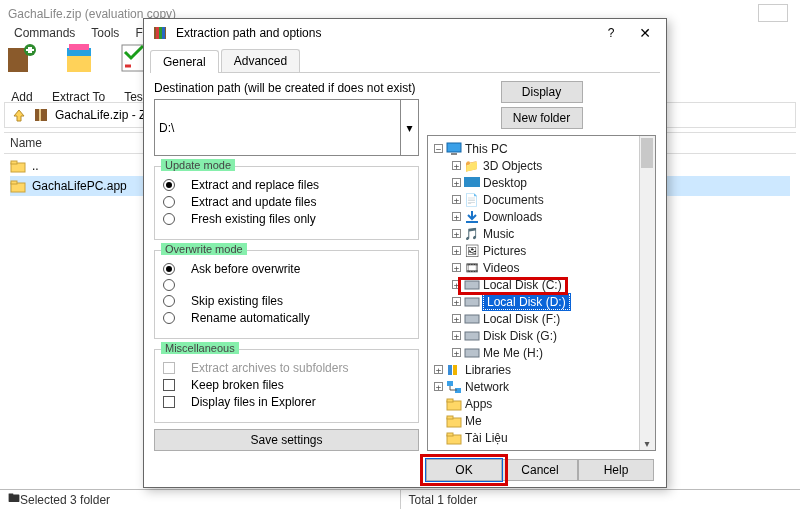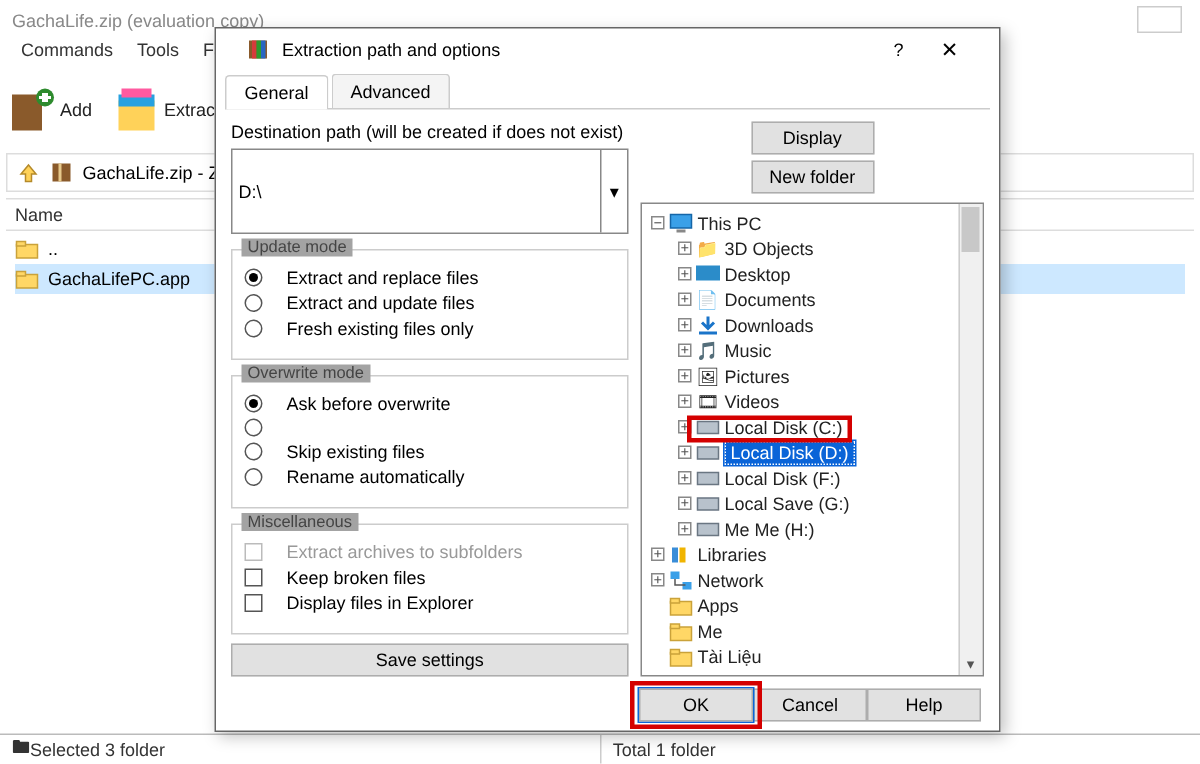--- a/index.html
+++ b/index.html
@@ -1,51 +1,51 @@
 <!DOCTYPE html>
 <html><head>
 <meta charset="utf-8">
 <style>
   * { box-sizing: border-box; margin: 0; padding: 0; font-family: "Segoe UI", Tahoma, sans-serif; font-size: 12px; }
   body { background: #fff; width: 800px; height: 509px; position: relative; overflow: hidden; }
   .bg-titlebar { position: absolute; left: 4px; top: 4px; right: 4px; height: 20px; color: #888; background: #fff; display: flex; align-items: center; padding-left: 4px; }
   .bg-titlebar .win-btn { position:absolute; right:8px; top:0; width:30px; height:18px; border:1px solid #ccc; }
   .bg-menubar { position: absolute; left: 4px; top: 22px; right: 4px; height: 22px; background: #fff; display: flex; align-items: center; gap: 16px; padding-left: 10px; color: #333; }
   .bg-toolbar { position: absolute; left: 4px; top: 44px; right: 4px; height: 58px; background: #fff; display: flex; align-items: center; gap: 14px; padding-left: 2px; }
-  .bg-btn { display:flex; align-items: center; font-size: 11px; gap:2px; color:#222; }
+  .bg-btn { display:flex; flex-direction: column; align-items: center; font-size: 11px; gap:16px; color:#222; }
   .ico32 { width: 32px; height: 32px; display:flex; align-items:center; justify-content:center; }
   .bg-breadcrumb { position: absolute; left: 4px; top: 102px; right: 4px; height: 26px; background: #fff; border:1px solid #ddd; display:flex; align-items:center; padding-left:6px; gap:6px;}
   .bg-filelist { position: absolute; left: 4px; top: 132px; right: 4px; bottom: 20px; background: #fff; }
   .bg-colhdr { height: 22px; border-top:1px solid #ddd; border-bottom:1px solid #ddd; display:flex; align-items:center; padding-left:6px; color:#333; }
   .bg-rows { padding: 2px 6px; }
   .bg-row { display:flex; align-items:center; gap:6px; height:20px; }
   .bg-row.sel { background: #cde8ff; }
   .statusbar { position:absolute; left:0; right:0; bottom:0; height:20px; display:flex; border-top:1px solid #bbb; align-items:center; font-size:11px; color:#333; }
   .statusbar .cell { flex:1; padding-left:8px; border-right:1px solid #ccc; height:20px; display:flex; align-items:center; }
 
   
   .dialog { position:absolute; left:143px; top:18px; width:524px; height:470px; background:#fff; border:1px solid #666; box-shadow: 3px 3px 10px rgba(0,0,0,.25);}
-  .dlg-title { height:28px; display:flex; align-items:center; padding:0 20px; gap:8px; }
+  .dlg-title { height:28px; display:flex; align-items:center; padding:0 8px; gap:8px; }
   .dlg-title .title-text { flex:1; font-size:12px; }
   .dlg-title .sys-btn { width:26px; height:20px; display:flex; align-items:center; justify-content:center; font-family: sans-serif; }
   .dlg-title .close { font-size:14px; }
   .tabs { display:flex; border-bottom:1px solid #ccc; margin:2px 6px 0 6px; }
   .tab { padding: 4px 12px; border:1px solid #ccc; border-bottom:none; margin-right:2px; background:#f4f4f4; border-radius:3px 3px 0 0; }
   .tab.active { background:#fff; position:relative; top:1px; }
   .content { display:flex; padding:8px 10px; gap:8px; }
   .left-col { width: 265px; display:flex; flex-direction:column; }
   .right-col { flex:1; display:flex; flex-direction:column; }
   .dest-label { margin-bottom:4px; }
   .path-input { flex:1; border:1px solid #888; height:22px; display:flex; align-items:center; position:relative; }
   .path-input .val { padding-left:4px; }
   .path-input .dd { position:absolute; right:0; top:0; bottom:0; width:18px; border-left:1px solid #888; display:flex; align-items:center; justify-content:center; }
   .side-btn { width:82px; height:22px; background:#e1e1e1; border:1px solid #adadad; display:flex; align-items:center; justify-content:center; }
   .side-btn + .side-btn { margin-top:4px; }
   .group { border:1px solid #ccc; margin-top:10px; padding: 8px 8px 10px 8px; position:relative; }
-  .group .legend { position:absolute; top:-8px; left:6px; background:#a3a3a3; padding:0 4px; font-size:11px; color:#444; }
+  .group .legend { position:absolute; top:-8px; left:6px; background:#86efac; padding:0 4px; font-size:11px; color:#444; }
   .radio, .check { display:flex; align-items:center; gap:16px; margin: 3px 0; }
   .radio .r { width:12px; height:12px; border:1px solid #555; border-radius:50%; display:flex; align-items:center; justify-content:center; }
   .radio.checked .r::after { content:""; width:6px; height:6px; background:#000; border-radius:50%; }
   .check .c { width:12px; height:12px; border:1px solid #555; }
   .check.disabled { color:#999; }
   .check.disabled .c { border-color:#bbb; }
   .save-btn { width:100%; height:22px; margin-top:6px; background:#e1e1e1; border:1px solid #adadad; display:flex; align-items:center; justify-content:center; }
 
   .right-btns { display:flex; flex-direction:column; align-items:center; margin-bottom:6px; }
   .treebox { flex:1; border:1px solid #888; padding:4px 2px; position:relative; overflow:hidden; }
@@ -323,21 +323,21 @@
               </span>
               <span class="nlabel">Local Disk (F:)</span>
             </div>
           <div class="node" style="padding-left:22px">
               <span class="exp">+</span>
               <span class="ticon">
                 <svg width="16" height="14">
                   <rect x="1" y="3" width="14" height="8" fill="#b8c2cc" stroke="#6a7682"></rect>
                 </svg>
               </span>
-              <span class="nlabel">Local Save (G:)</span>
+              <span class="nlabel">Disk Disk (G:)</span>
             </div>
           <div class="node" style="padding-left:22px">
               <span class="exp">+</span>
               <span class="ticon">
                 <svg width="16" height="14">
                   <rect x="1" y="3" width="14" height="8" fill="#b8c2cc" stroke="#6a7682"></rect>
                 </svg>
               </span>
               <span class="nlabel">Me Me (H:)</span>
             </div>

